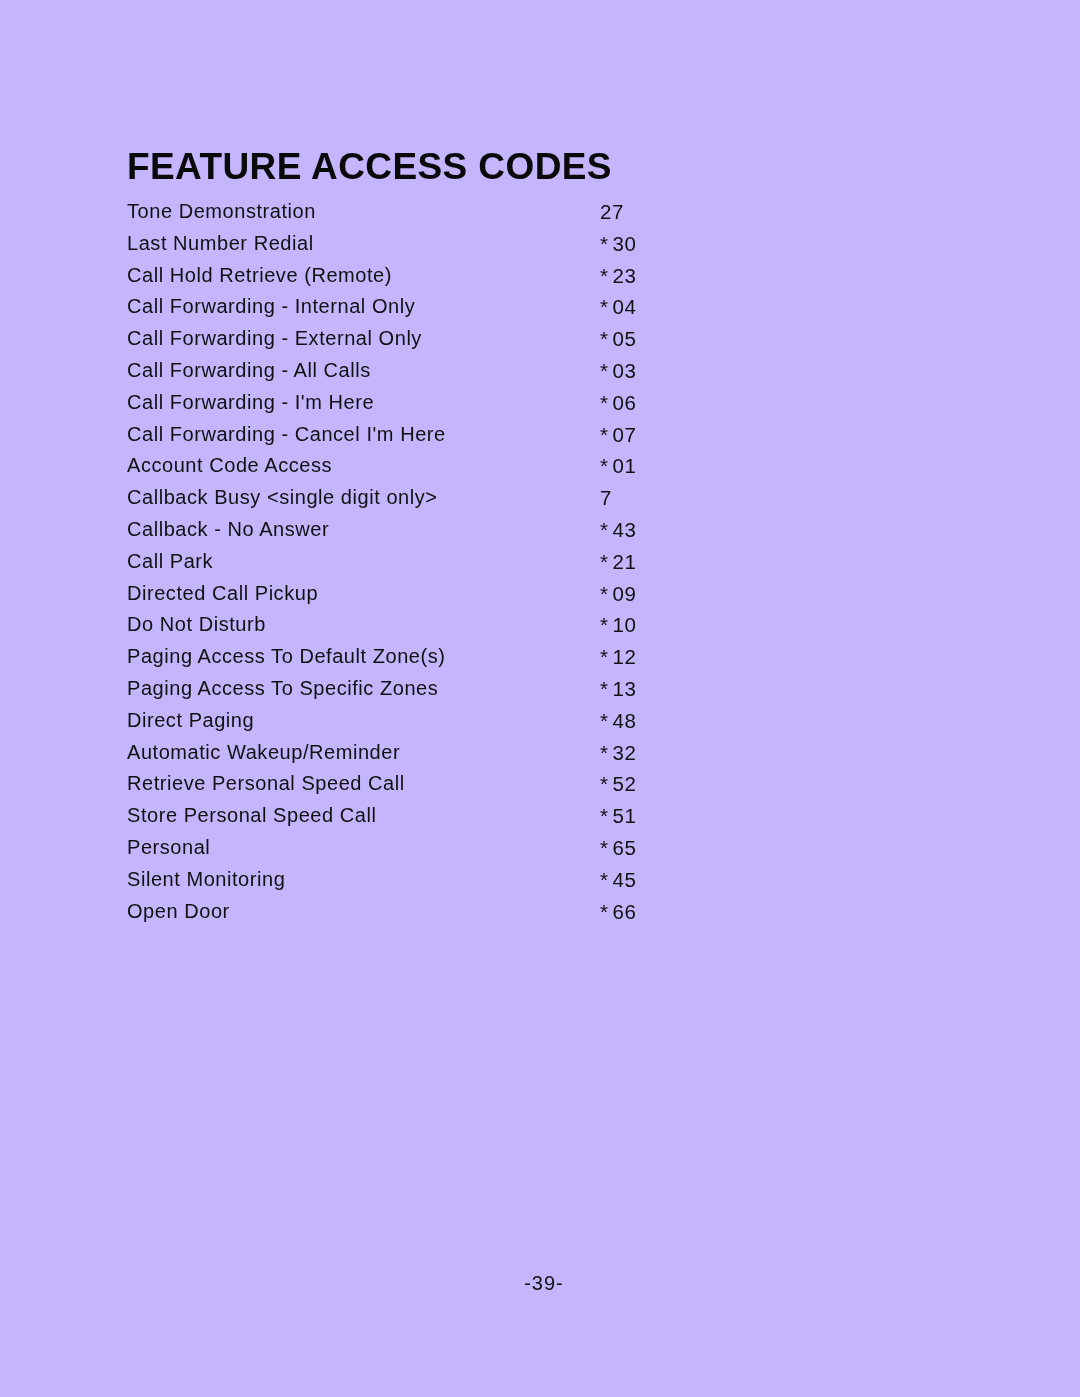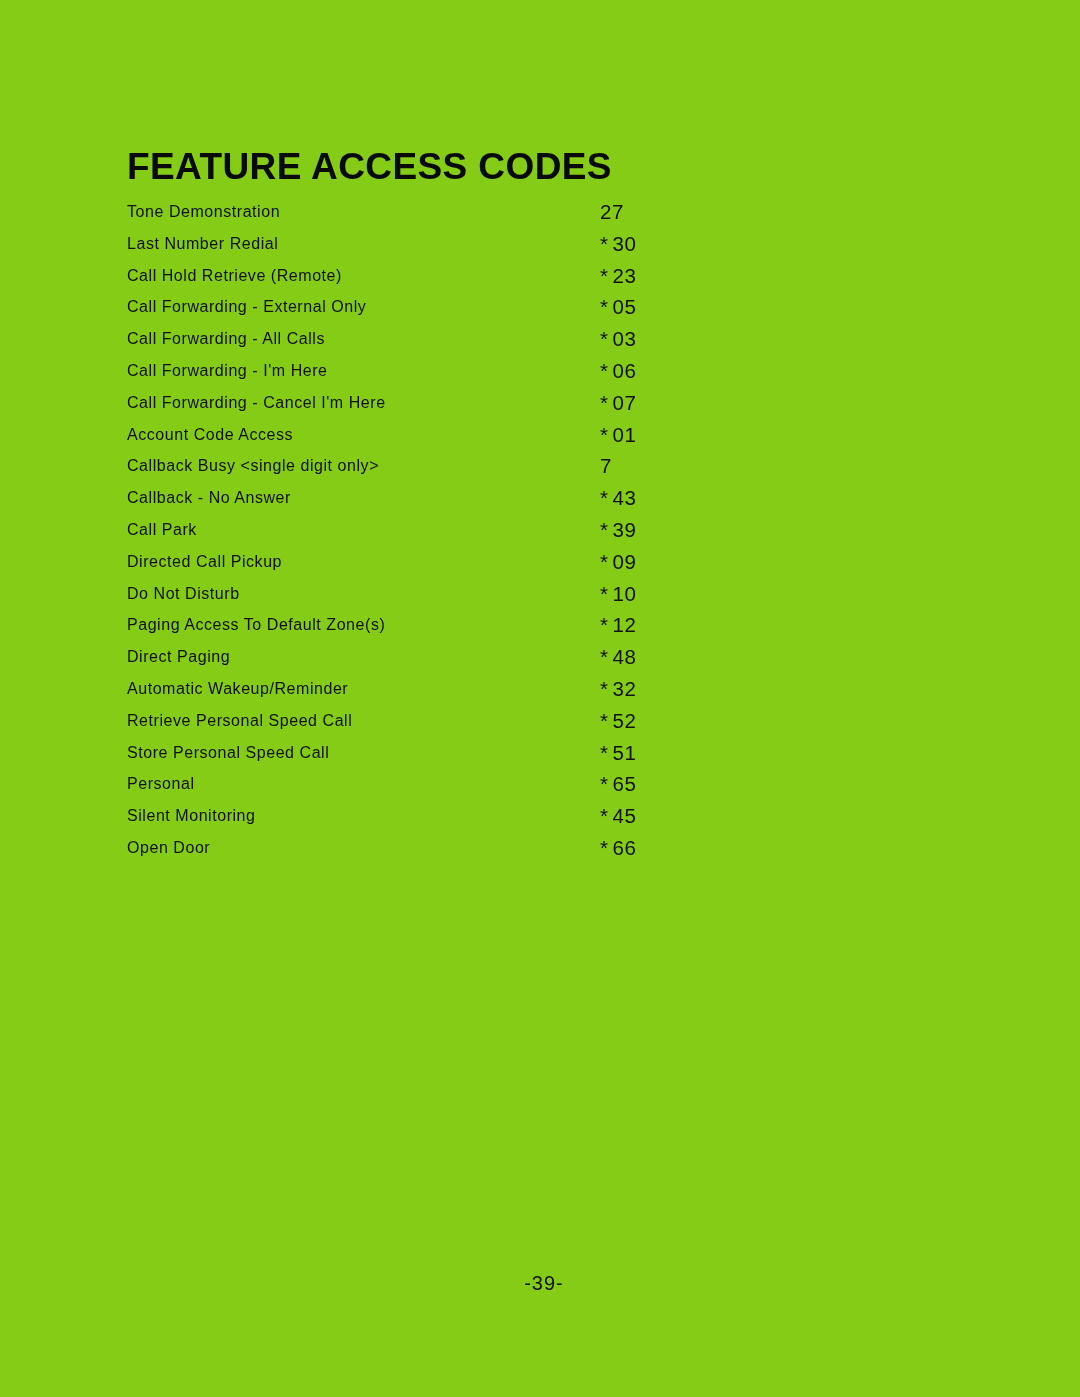--- a/index.html
+++ b/index.html
@@ -14,21 +14,21 @@
     overflow: hidden;
     font-family: "Liberation Sans", sans-serif;
     color: #000000;
     -webkit-font-smoothing: antialiased;
   }
 
   
   .page {
     position: absolute;
     inset: 0;
-    background: #84cc16;
+    background: #c4b5fd;
   }
 
   
   .page-title {
     position: absolute;
     left: 127px;
     top: 120px;
     font-size: 37px;
     font-weight: bold;
     letter-spacing: 0.4px;
@@ -45,21 +45,21 @@
     width: 560px;
   }
   .code-row {
     position: relative;
     height: 31.8px;
     line-height: 31.8px;
     white-space: nowrap;
   }
   .code-label {
     display: inline-block;
-    font-size: 16px;
+    font-size: 20px;
     letter-spacing: 0.55px;
     color: #111111;
     vertical-align: top;
   }
   .code-value {
     position: absolute;
     left: 473px;
     top: 0;
     font-size: 20.5px;
     letter-spacing: 0.55px;
@@ -95,31 +95,33 @@
 <body>
 
 <div class="page">
 
   <h1 class="page-title">FEATURE ACCESS CODES</h1>
 
   <div class="code-list">
       <div class="code-row"><span class="code-label">Tone Demonstration</span><span class="code-value"><span>27</span></span></div>
       <div class="code-row"><span class="code-label">Last Number Redial</span><span class="code-value"><span class="star">*</span><span>30</span></span></div>
       <div class="code-row"><span class="code-label">Call Hold Retrieve (Remote)</span><span class="code-value"><span class="star">*</span><span>23</span></span></div>
+      <div class="code-row"><span class="code-label">Call Forwarding - Internal Only</span><span class="code-value"><span class="star">*</span><span>04</span></span></div>
       <div class="code-row"><span class="code-label">Call Forwarding - External Only</span><span class="code-value"><span class="star">*</span><span>05</span></span></div>
       <div class="code-row"><span class="code-label">Call Forwarding - All Calls</span><span class="code-value"><span class="star">*</span><span>03</span></span></div>
       <div class="code-row"><span class="code-label">Call Forwarding - I'm Here</span><span class="code-value"><span class="star">*</span><span>06</span></span></div>
       <div class="code-row"><span class="code-label">Call Forwarding - Cancel I'm Here</span><span class="code-value"><span class="star">*</span><span>07</span></span></div>
       <div class="code-row"><span class="code-label">Account Code Access</span><span class="code-value"><span class="star">*</span><span>01</span></span></div>
       <div class="code-row"><span class="code-label">Callback Busy &lt;single digit only&gt;</span><span class="code-value"><span>7</span></span></div>
       <div class="code-row"><span class="code-label">Callback - No Answer</span><span class="code-value"><span class="star">*</span><span>43</span></span></div>
-      <div class="code-row"><span class="code-label">Call Park</span><span class="code-value"><span class="star">*</span><span>39</span></span></div>
+      <div class="code-row"><span class="code-label">Call Park</span><span class="code-value"><span class="star">*</span><span>21</span></span></div>
       <div class="code-row"><span class="code-label">Directed Call Pickup</span><span class="code-value"><span class="star">*</span><span>09</span></span></div>
       <div class="code-row"><span class="code-label">Do Not Disturb</span><span class="code-value"><span class="star">*</span><span>10</span></span></div>
       <div class="code-row"><span class="code-label">Paging Access To Default Zone(s)</span><span class="code-value"><span class="star">*</span><span>12</span></span></div>
+      <div class="code-row"><span class="code-label">Paging Access To Specific Zones</span><span class="code-value"><span class="star">*</span><span>13</span></span></div>
       <div class="code-row"><span class="code-label">Direct Paging</span><span class="code-value"><span class="star">*</span><span>48</span></span></div>
       <div class="code-row"><span class="code-label">Automatic Wakeup/Reminder</span><span class="code-value"><span class="star">*</span><span>32</span></span></div>
       <div class="code-row"><span class="code-label">Retrieve Personal Speed Call</span><span class="code-value"><span class="star">*</span><span>52</span></span></div>
       <div class="code-row"><span class="code-label">Store Personal Speed Call</span><span class="code-value"><span class="star">*</span><span>51</span></span></div>
       <div class="code-row"><span class="code-label">Personal</span><span class="code-value"><span class="star">*</span><span>65</span></span></div>
       <div class="code-row"><span class="code-label">Silent Monitoring</span><span class="code-value"><span class="star">*</span><span>45</span></span></div>
       <div class="code-row"><span class="code-label">Open Door</span><span class="code-value"><span class="star">*</span><span>66</span></span></div>
     </div>
 
   <div class="page-footer">-39-</div>

